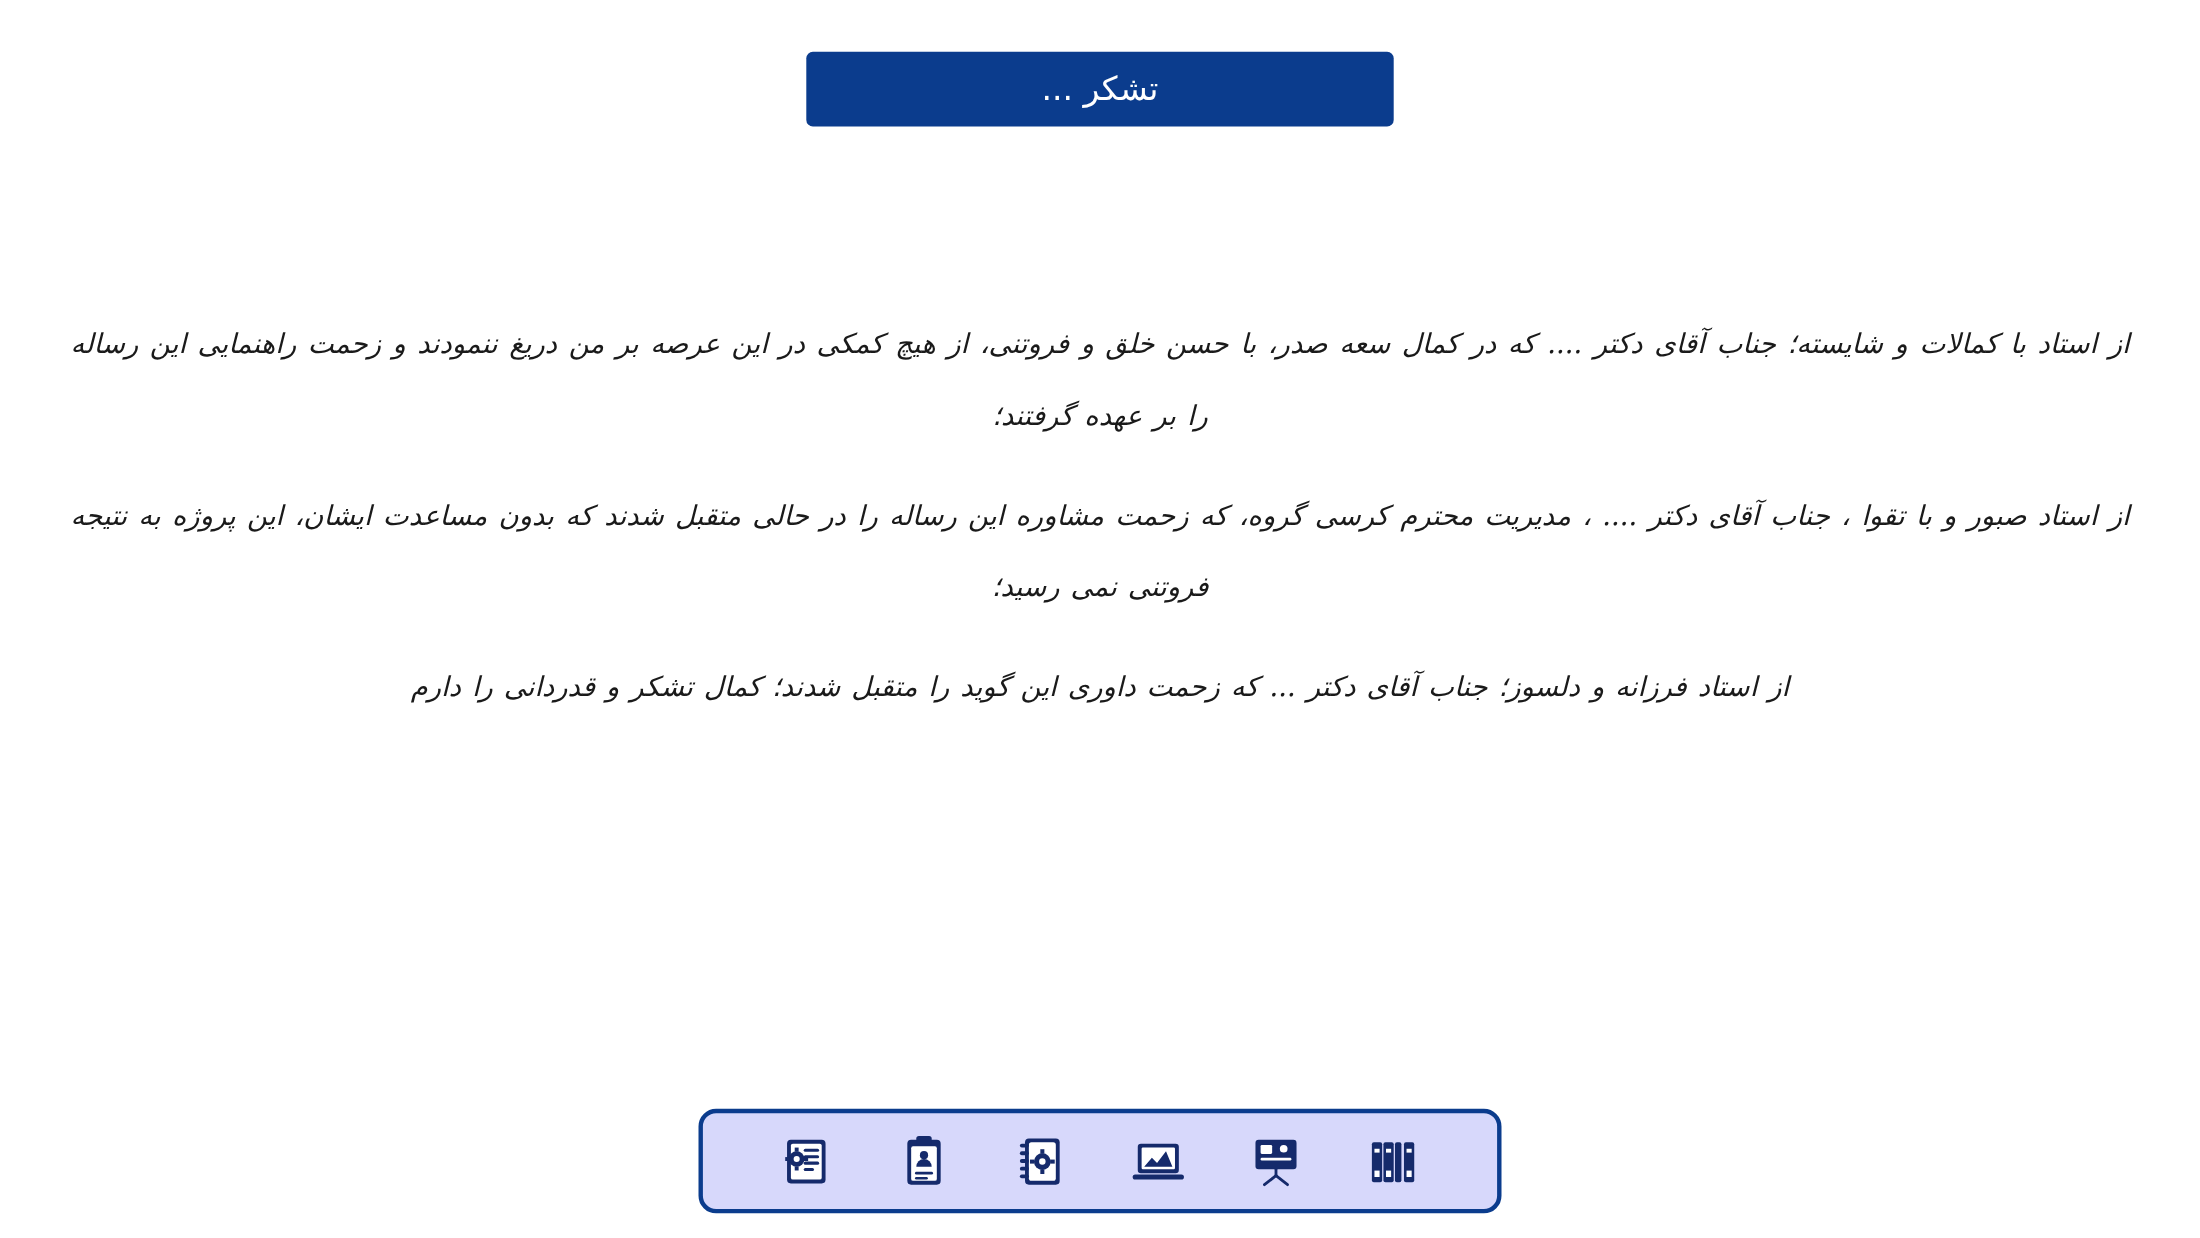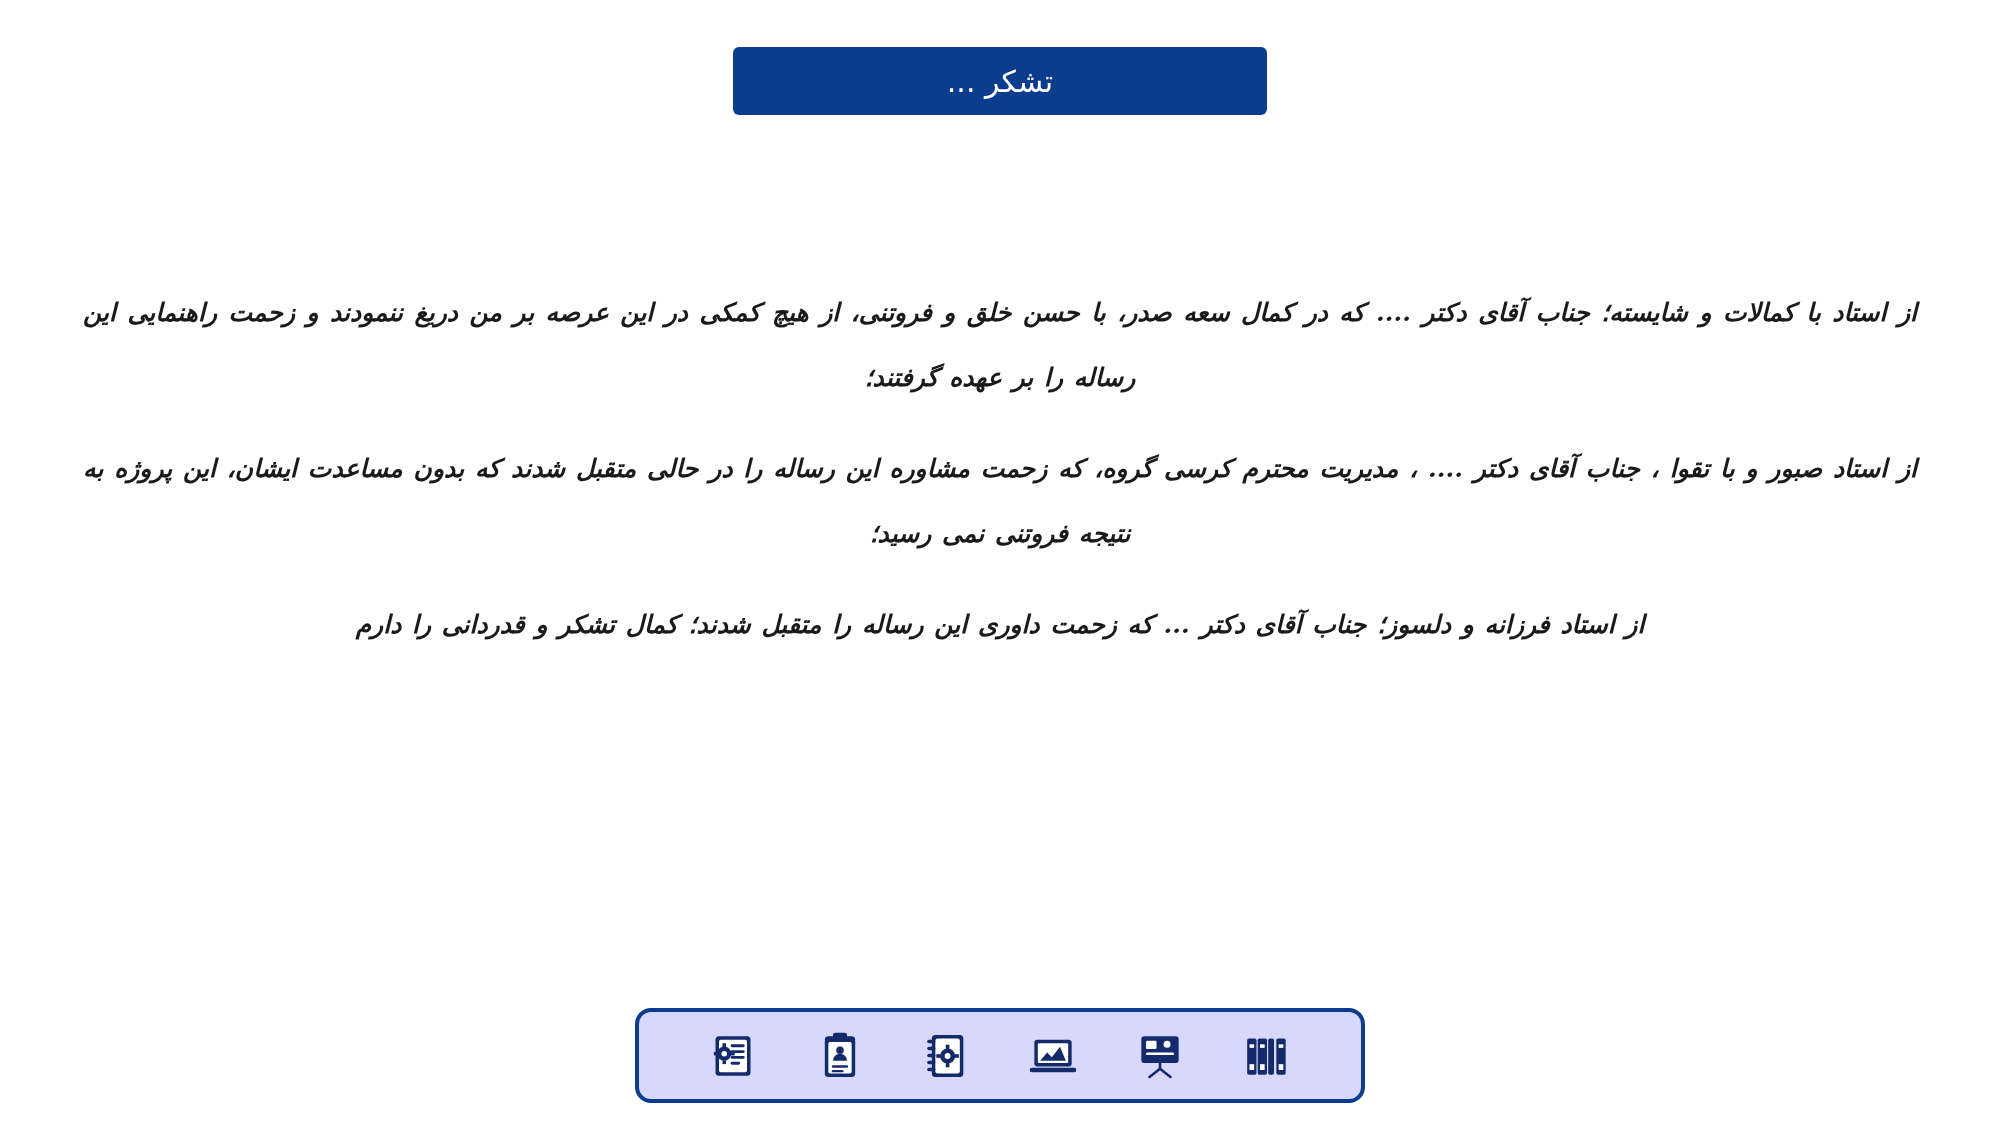--- a/index.html
+++ b/index.html
@@ -40,26 +40,25 @@
     letter-spacing: 0.5px;
     font-family: "DejaVu Sans", "Liberation Sans", sans-serif;
   }
 
   
   .body-block {
     position: absolute;
     top: 280px;
     left: 0;
     right: 0;
-    padding: 0 83px;
+    padding: 0 64px;
     box-sizing: border-box;
     direction: rtl;
     text-align: justify;
     text-align-last: center;
-    font-weight: bold;
   }
 
   .para {
     font-family: "DejaVu Serif", "Liberation Serif", serif;
     font-style: italic;
     font-size: 25px;
     line-height: 2.6;
     color: #1a1a1a;
     margin: 0 0 26px 0;
     text-align: justify;
@@ -108,21 +107,21 @@
 
 <div class="page">
 
   <div class="title-banner">
     <span>تشکر ...</span>
   </div>
 
   <div class="body-block">
     <p class="para">از استاد با کمالات و شایسته؛ جناب آقای دکتر .... که در کمال سعه صدر، با حسن خلق و فروتنی، از هیچ کمکی در این عرصه بر من دریغ ننمودند و زحمت راهنمایی این رساله را بر عهده گرفتند؛</p>
     <p class="para">از استاد صبور و با تقوا ، جناب آقای دکتر .... ، مدیریت محترم کرسی گروه، که زحمت مشاوره این رساله را در حالی متقبل شدند که بدون مساعدت ایشان، این پروژه به نتیجه فروتنی نمی رسید؛</p>
-    <p class="para">از استاد فرزانه و دلسوز؛ جناب آقای دکتر ... که زحمت داوری این رساله را متقبل شدند؛ کمال تشکر و قدردانی را دارم</p>
+    <p class="para">از استاد فرزانه و دلسوز؛ جناب آقای دکتر ... که زحمت داوری این گوید را متقبل شدند؛ کمال تشکر و قدردانی را دارم</p>
   </div>
 
   <div class="icon-bar">
 
     <div class="icon-slot">
       <svg width="56" height="56" viewBox="0 0 48 48" aria-hidden="true">
         <rect class="ic-fill" x="7" y="9" width="8" height="31" rx="1.5"></rect>
         <rect class="ic-white" x="9" y="14" width="4" height="3"></rect>
         <rect class="ic-white" x="9" y="31" width="4" height="5"></rect>
         <rect class="ic-fill" x="16" y="9" width="8" height="31" rx="1.5"></rect>

